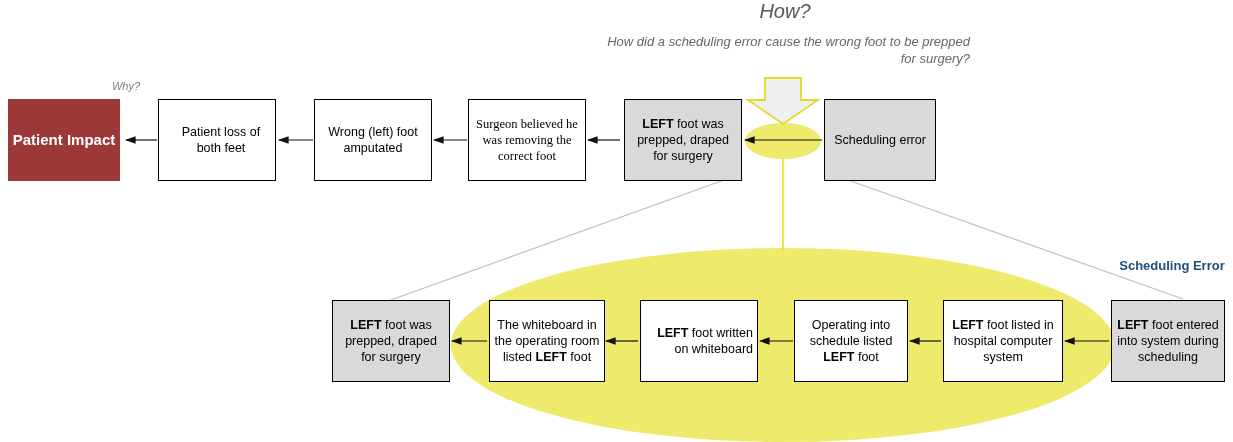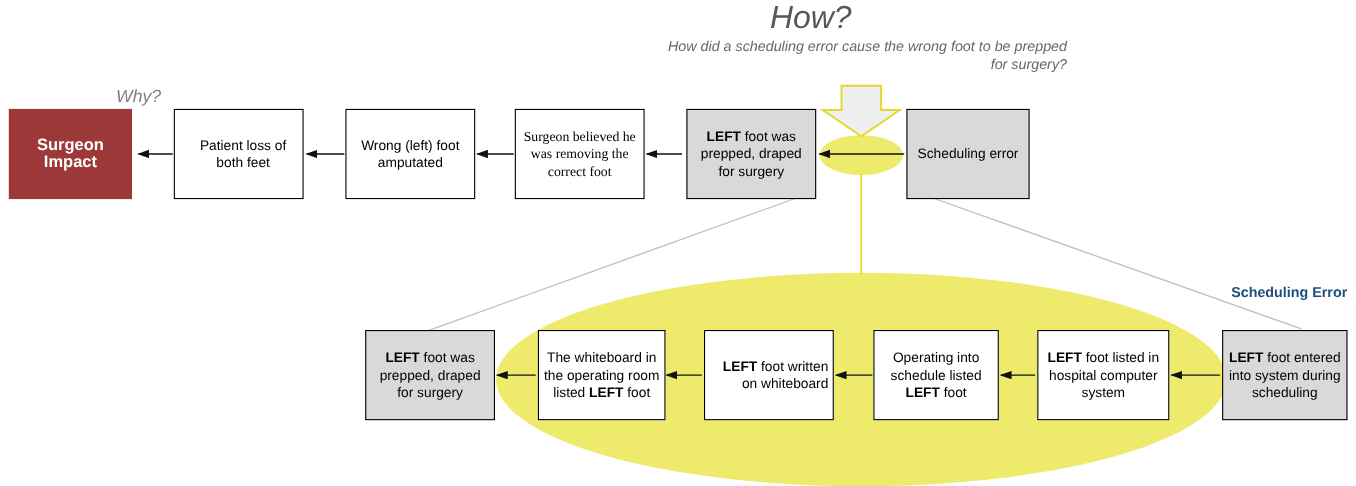--- a/index.html
+++ b/index.html
@@ -25,22 +25,22 @@
     width: 1233px;
     height: 442px;
   }
 
   
   .how-title {
     position: absolute;
     left: 700px;
     top: 0px;
     width: 170px;
-    text-align: left;
-    font-size: 29px;
+    text-align: center;
+    font-size: 20px;
     font-style: italic;
     color: #575757;
     letter-spacing: 0px;
     white-space: nowrap;
   }
   .how-sub {
     position: absolute;
     left: 600px;
     top: 33px;
     width: 370px;
@@ -49,21 +49,21 @@
     font-style: italic;
     color: #666666;
     line-height: 17px;
   }
   .why-label {
     position: absolute;
     left: 88px;
     top: 80px;
     width: 76px;
     text-align: center;
-    font-size: 16px;
+    font-size: 11px;
     font-style: italic;
     color: #7f7f7f;
   }
   .sched-label {
     position: absolute;
     left: 1116px;
     top: 258px;
     width: 112px;
     text-align: center;
     font-size: 13px;
@@ -132,21 +132,21 @@
     <line x1="941" y1="341" x2="910" y2="341" stroke="#111111" stroke-width="1.2" marker-end="url(#ah)"></line>
     <line x1="1109" y1="341" x2="1065" y2="341" stroke="#111111" stroke-width="1.2" marker-end="url(#ah)"></line>
   </svg>
 
   <div class="how-title">How?</div>
   <div class="how-sub">How did a scheduling error cause the wrong foot to be prepped for surgery?</div>
   <div class="why-label">Why?</div>
   <div class="sched-label">Scheduling Error</div>
 
   <div class="node impact" style="left:8px;  top:99px;  width:112px; height:82px;">
-    <span>Surgeon Impact</span>
+    <span>Patient Impact</span>
   </div>
 
   <div class="node" style="left:158px; top:99px; width:118px; height:82px;padding-left:12px;">
     <span>Patient loss of both feet</span>
   </div>
 
   <div class="node" style="left:314px; top:99px; width:118px; height:82px;">
     <span>Wrong (left) foot amputated</span>
   </div>
 

